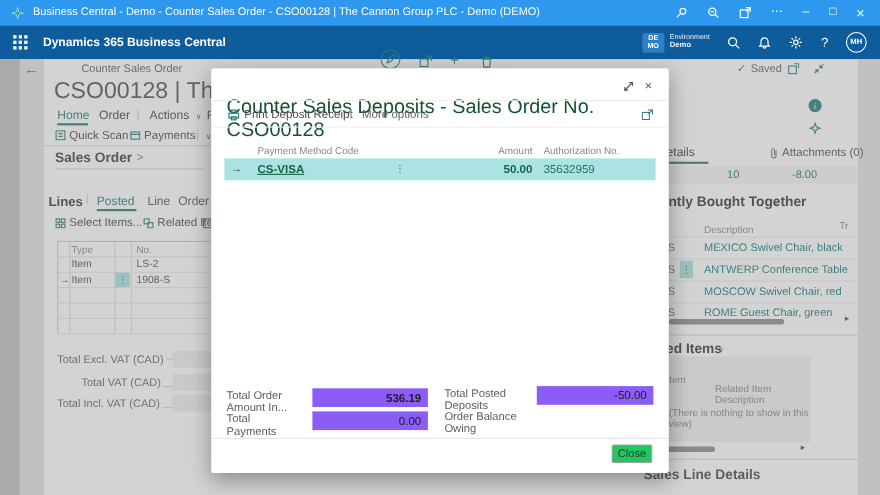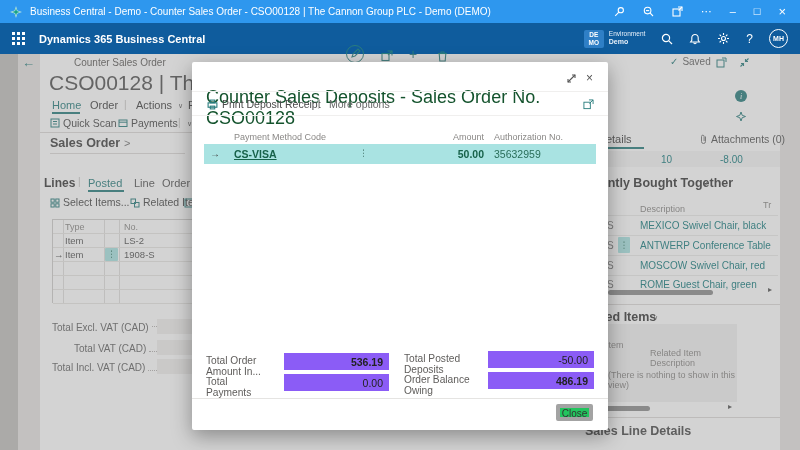--- a/index.html
+++ b/index.html
@@ -74,21 +74,21 @@
   .m-title { position:absolute; left:14px; top:25px; font-size:18px; color:#14532d; }
   .m-winic { position:absolute; top:9px; color:#555; font-size:12px; cursor:pointer; }
   .m-toolbar-line { position:absolute; left:0; right:0; height:1px; background:#f0efee; }
   .m-act { font-size:10.5px; color:#4a4a4a; }
   .m-colhead { position:absolute; font-size:9px; color:#8a8886; }
   .m-row { position:absolute; left:12px; right:12px; top:82px; height:20px; background:#a9e3e2; }
   .m-row .code { font-weight:bold; text-decoration:underline; color:#17624a; font-size:10.5px; }
   .m-tot-label { font-size:10.2px; color:#5f5d5b; }
   .m-valbox { position:absolute; height:17px; background:#8b5cf6; font-size:10.5px; color:#222;
               display:flex; align-items:center; justify-content:flex-end; padding-right:6px; }
-  .m-close { position:absolute; left:364px; top:342px; width:37px; height:17px; background:#22c55e; border:4px solid #a3a3a3;
+  .m-close { position:absolute; left:364px; top:342px; width:37px; height:17px; background:#22c55e; border:1px solid #a3a3a3;
              border-radius:2px; font-size:10px; color:#333; font-family:"Liberation Sans",sans-serif; cursor:pointer; }
 
   svg { display:block; }
 </style>
 </head>
 <body>
 
 <div id="app">
 
   <div class="titlebar">
@@ -401,19 +401,18 @@
 
     <div class="abs" style="left:212px; top:291px; width:82px; display:flex; align-items:flex-end;">
       <span class="m-tot-label">Total Posted Deposits</span>
       <div class="leader" style="flex:1; margin:0 2px 2px;"></div>
     </div>
     <div class="m-valbox" style="left:296px; top:289px; width:106px;">-50.00</div>
     <div class="abs" style="left:212px; top:312px; width:82px; display:flex; align-items:flex-end;">
       <span class="m-tot-label">Order Balance Owing</span>
       <div class="leader" style="flex:1; margin:0 2px 2px;"></div>
     </div>
-    <div class="m-valbox" style="left:296px; top:310px; width:106px; font-weight:bold;">486.19</div>
 
     <div class="m-toolbar-line" style="top:336px; background:#e5e4e2;"></div>
     <button class="m-close">Close</button>
   </div>
 
 </div>
 
 </body></html>

